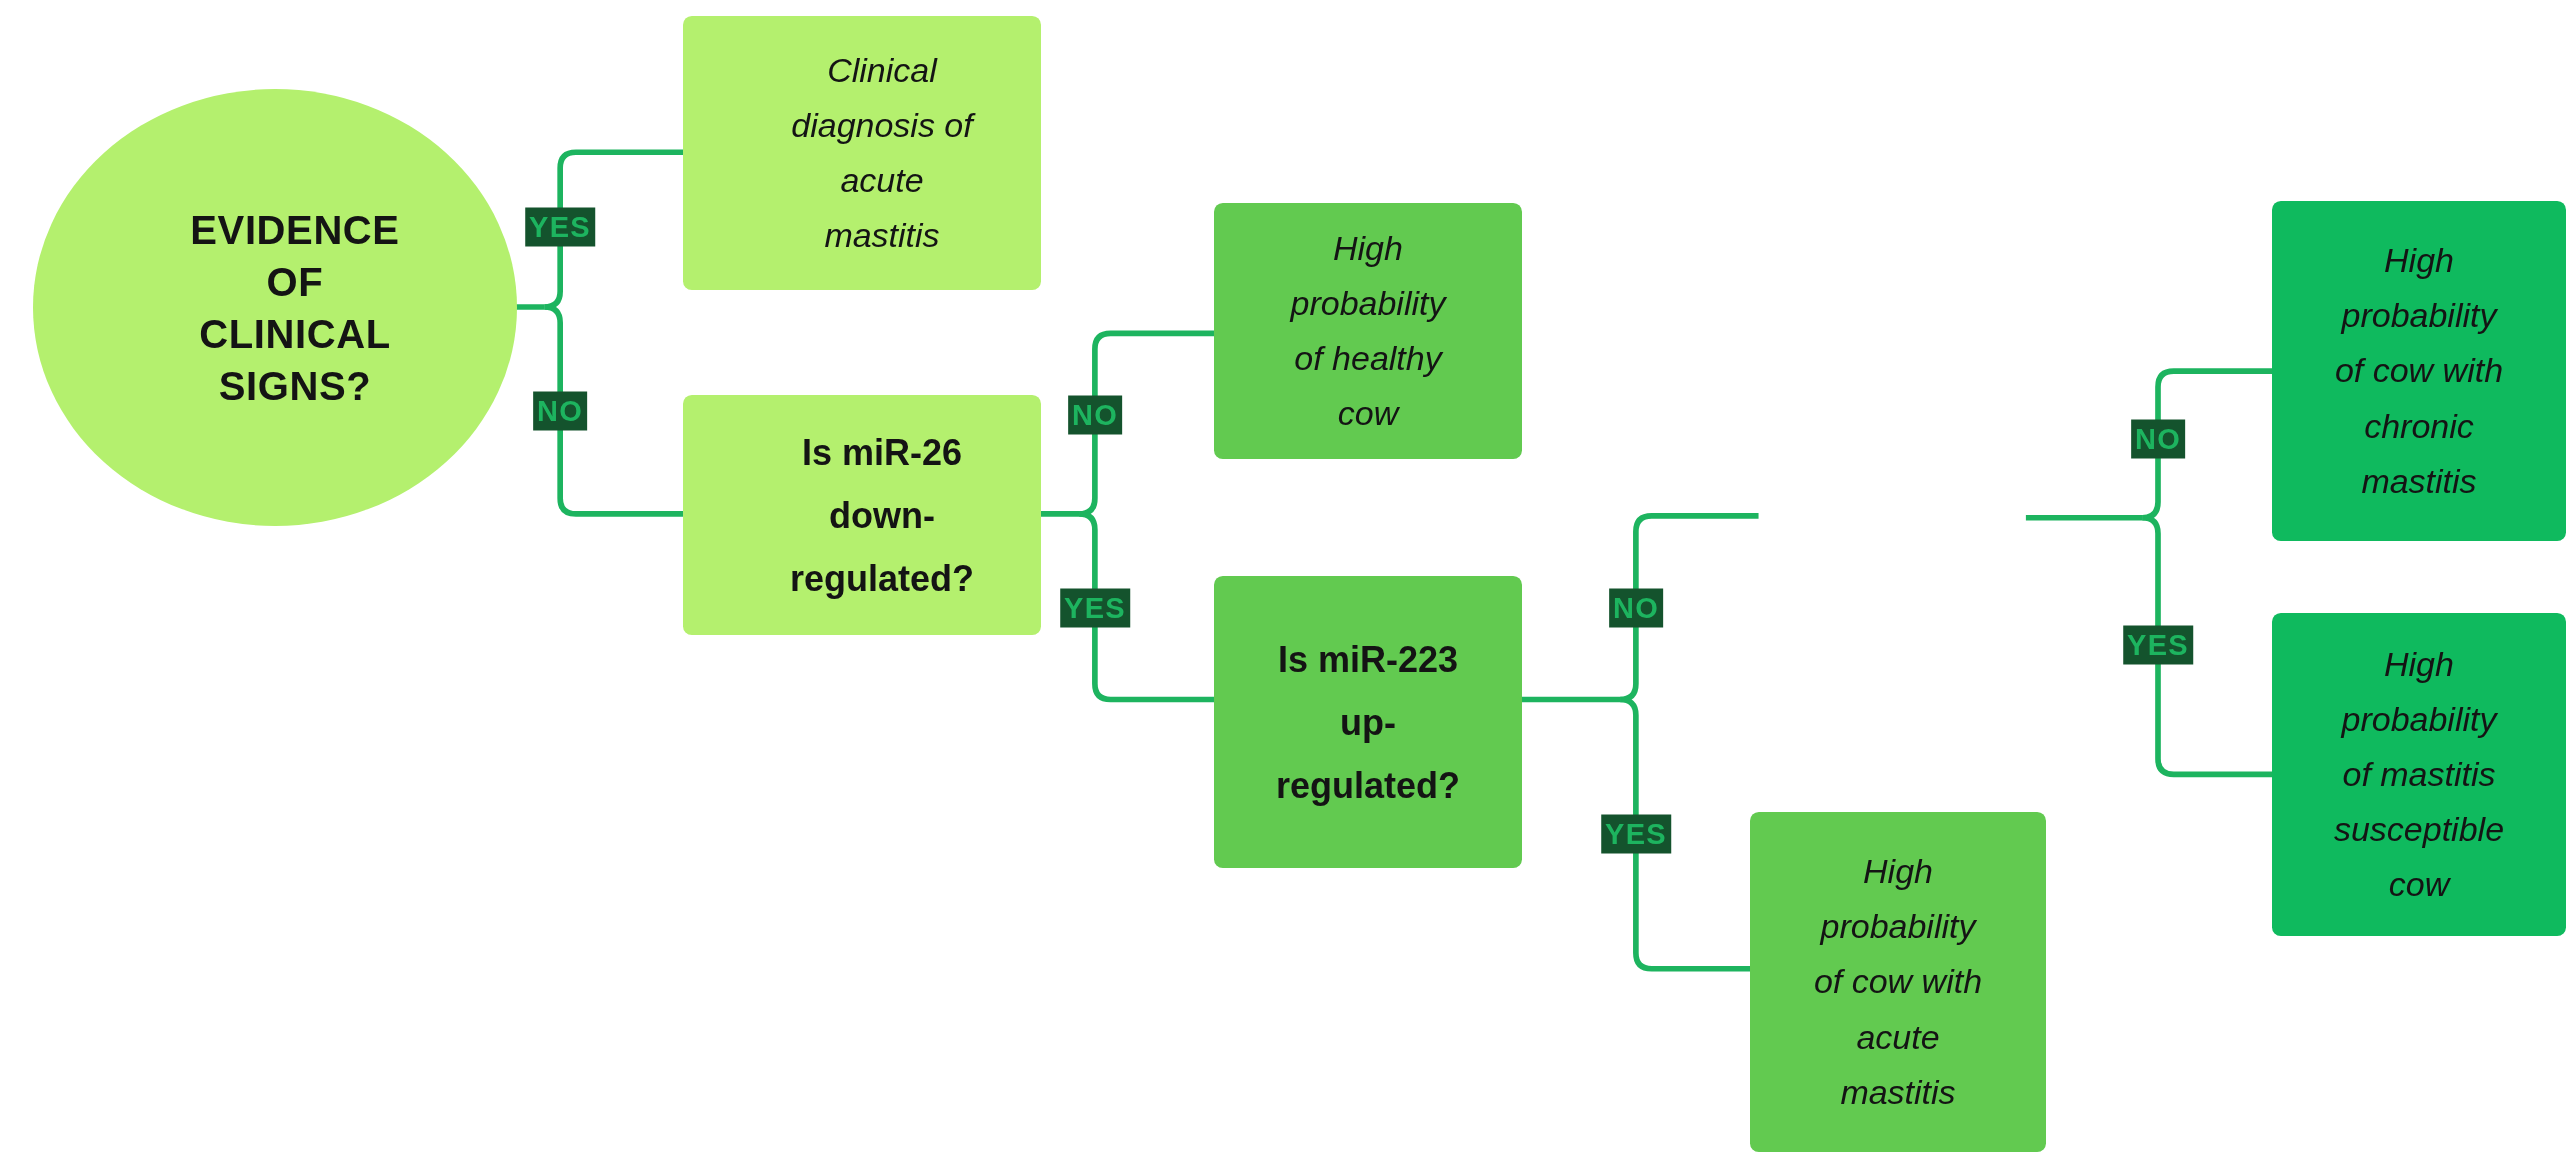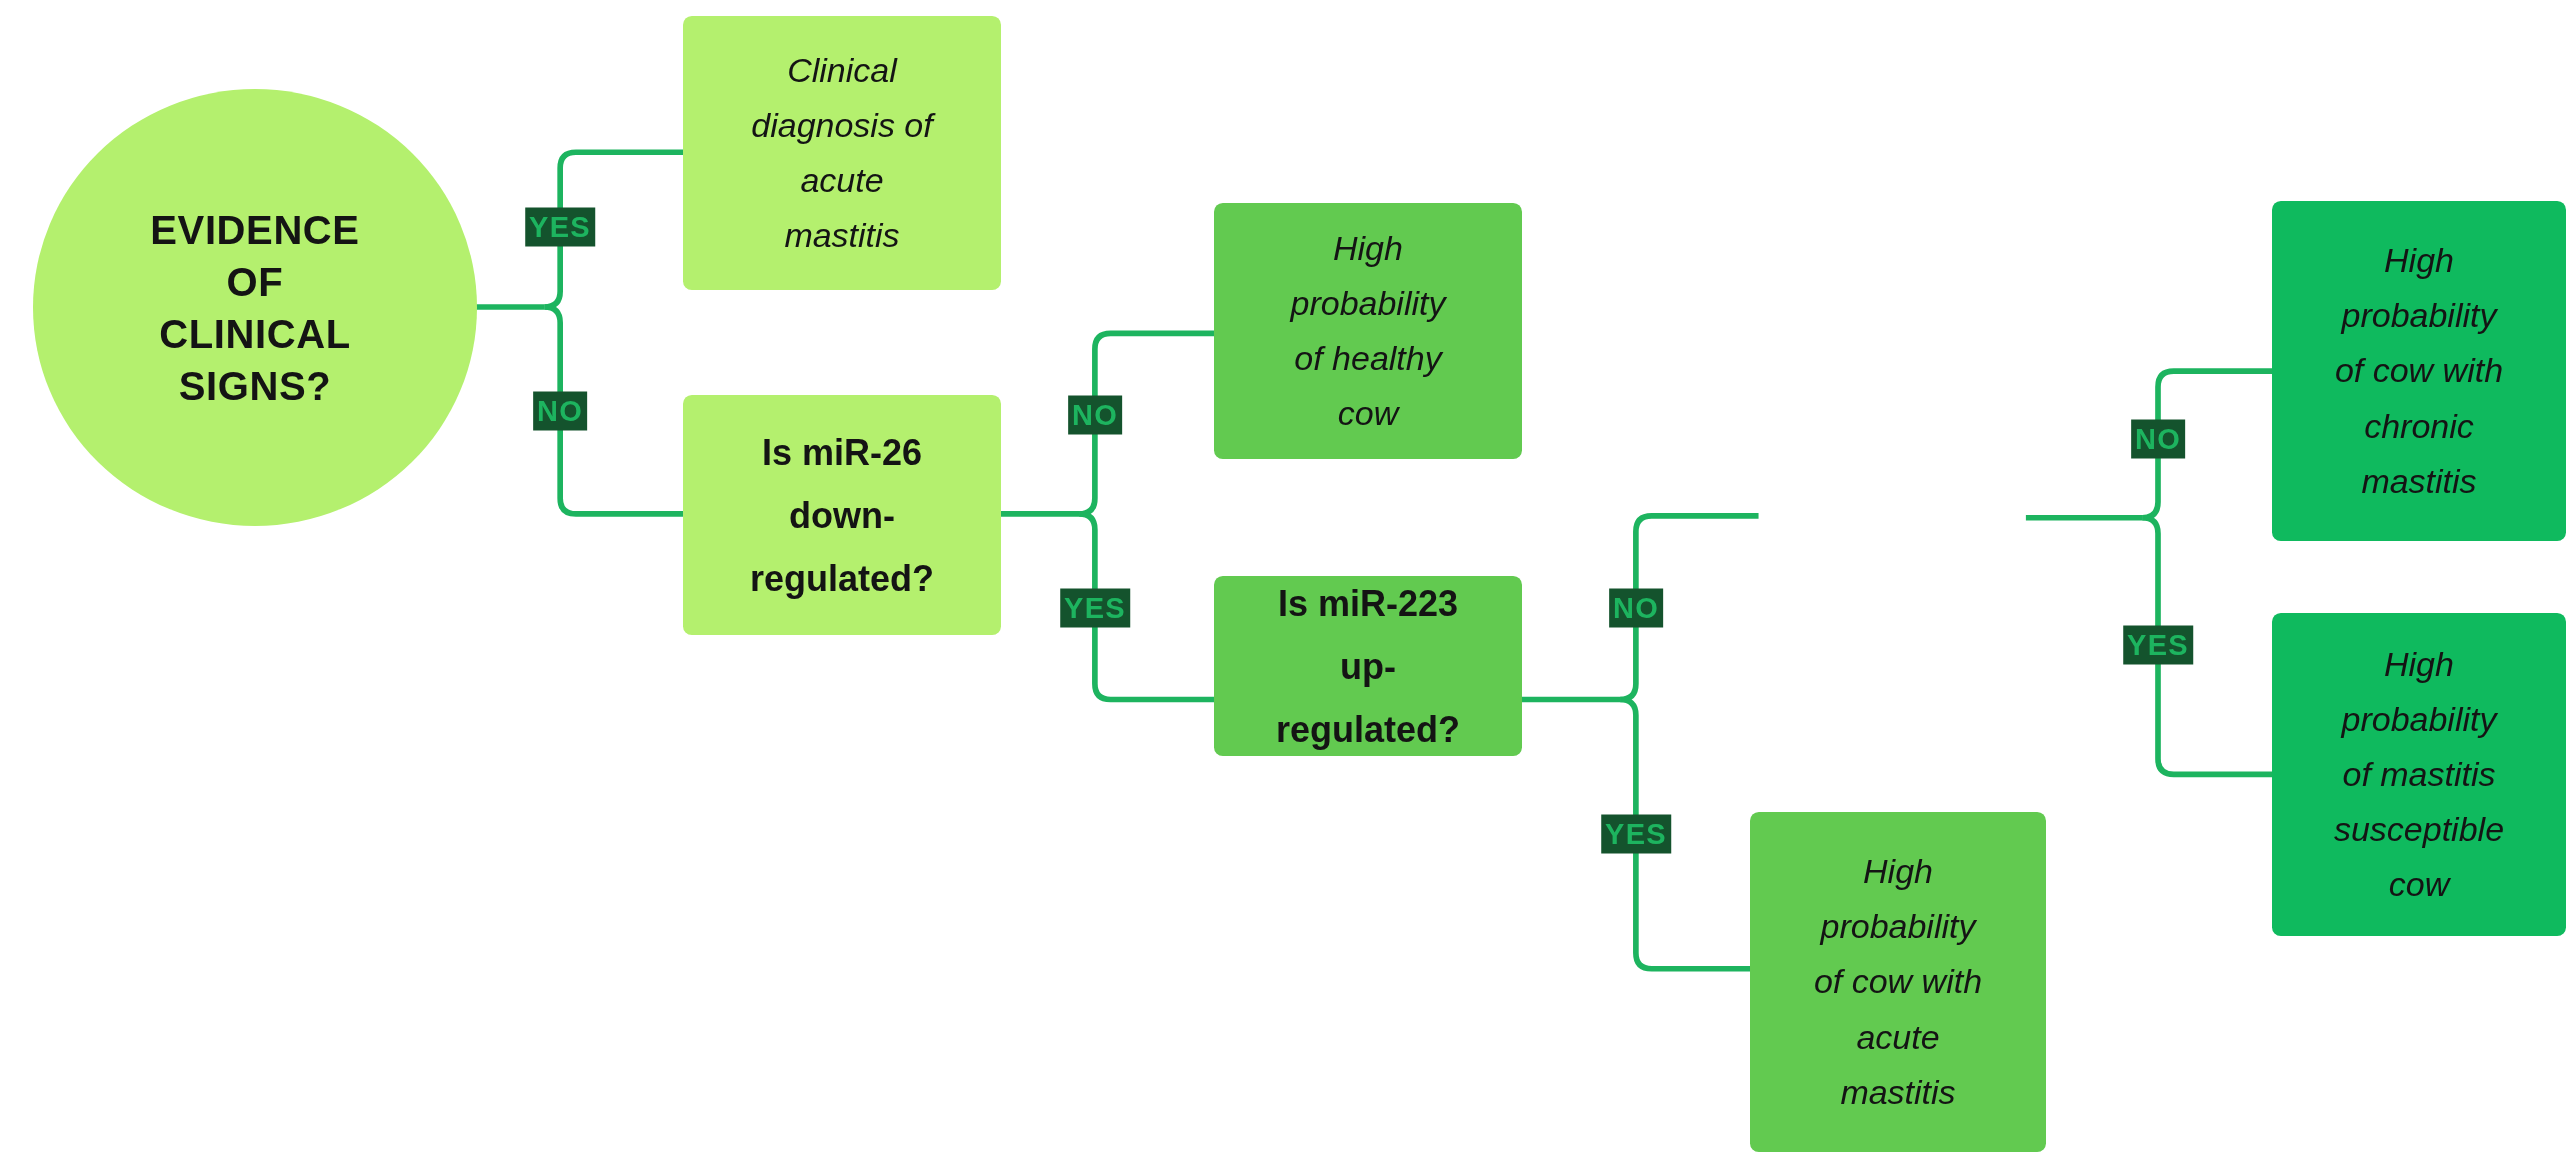--- a/index.html
+++ b/index.html
@@ -25,21 +25,21 @@
   }
   .node-text { white-space: pre-line; }
 
   .root-circle {
     border-radius: 50%;
     font-weight: bold;
     font-size: 40px;
     line-height: 1.3;
     letter-spacing: 0.6px;
   }
-  .light { background: #b4f06e; }
+  .light { background: #b4f06e; padding-left: 40px; }
   .mid   { background: #62ca50; }
   .emerald { background: #0fba5e; }
 
   .question { font-weight: bold; font-size: 36px; line-height: 1.75; }
   .outcome  { font-style: italic; font-size: 34px; line-height: 1.62; }
 
   .branch-label {
     position: absolute;
     transform: translate(-50%, -50%);
     background: #14532d;
@@ -93,21 +93,21 @@
 down-
 regulated?</div>
   </div>
 
   <div class="node mid outcome" style="left:1214px; top:203px; width:308px; height:256px;">
     <div class="node-text">High
 probability
 of healthy
 cow</div>
   </div>
-  <div class="node mid question" style="left:1214px; top:576px; width:308px; height:180px;">
+  <div class="node mid question" style="left:1214px; top:576px; width:308px; height:292px;">
     <div class="node-text">Is miR-223
 up-
 regulated?</div>
   </div>
 
   <div class="node mid outcome" style="left:1750px; top:812px; width:296px; height:340px;">
     <div class="node-text">High
 probability
 of cow with
 acute

